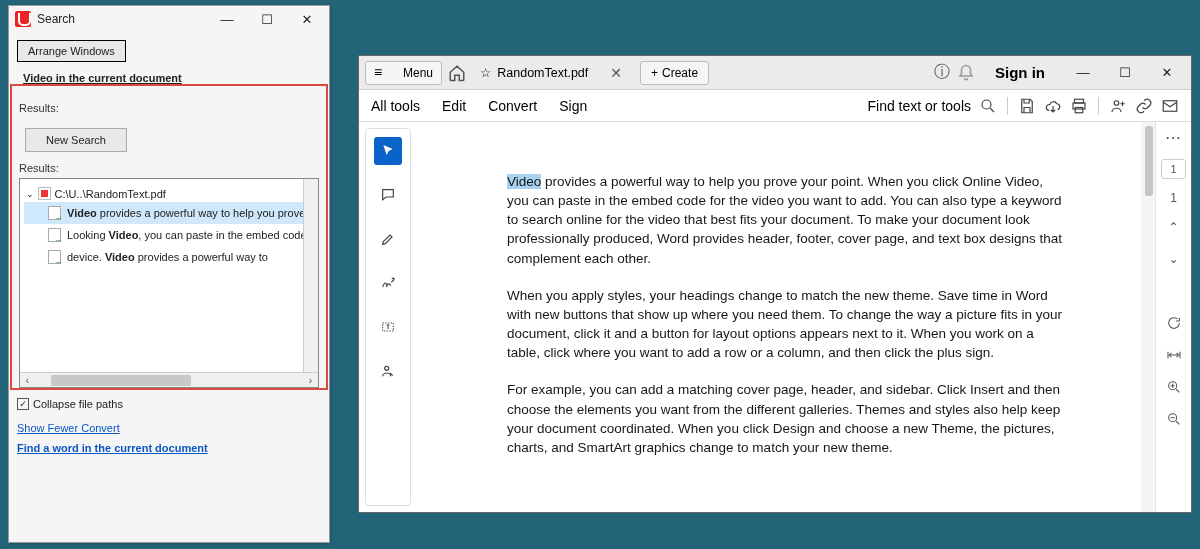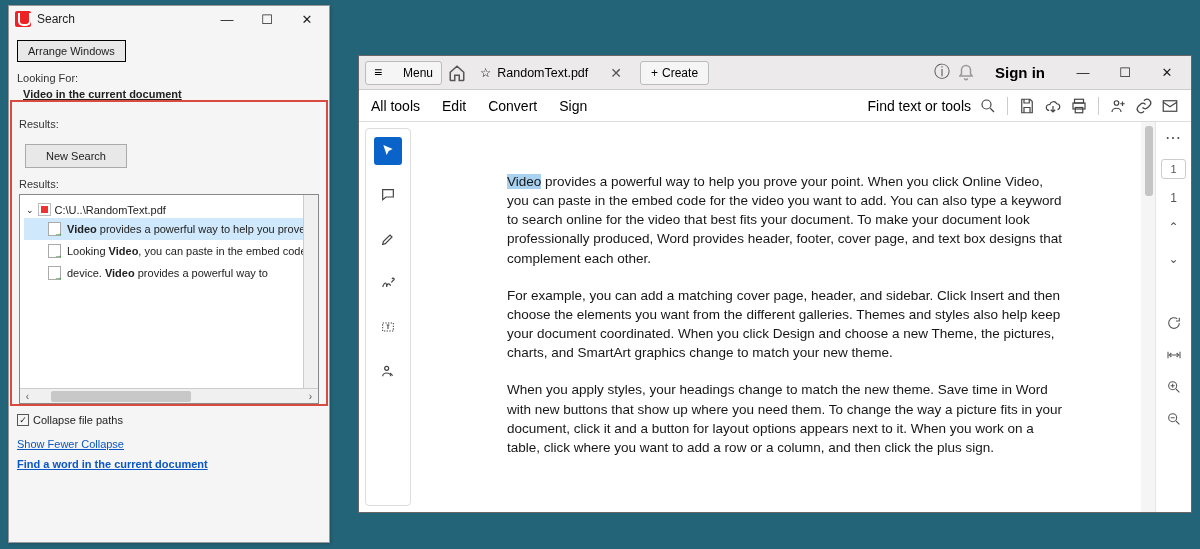--- a/index.html
+++ b/index.html
@@ -88,21 +88,20 @@
     <div class="sw-logo"></div>
     <div class="sw-title">Search</div>
     <div class="sw-btns">
       <div class="sw-btn">—</div>
       <div class="sw-btn">☐</div>
       <div class="sw-btn">✕</div>
     </div>
   </div>
   <div class="sw-body">
     <div class="arrange-btn">Arrange Windows</div>
-    <div class="sw-label">Looking For:</div>
     <div class="sw-bold">Video in the current document</div>
 
     <div class="red-box">
       <div class="sw-label results-hdr">Results:</div>
       <div class="newsearch">New Search</div>
       <div class="sw-label">Results:</div>
 
       <div class="results-tree">
         <div class="tree-inner">
           <div class="file-row">
@@ -129,21 +128,21 @@
             <div class="hthumb"></div>
             <span class="harrow" style="margin-left:auto">›</span>
         </div>
       </div>
     </div>
 
     <div class="chk-row">
       <span class="chk">✓</span>
       <span>Collapse file paths</span>
     </div>
-    <a class="link">Show Fewer Collapse</a>
+    <a class="link">Show Fewer Convert</a>
     <a class="link bold">Find a word in the current document</a>
   </div>
 </div>
 
 <div class="reader">
   <div class="r-titlebar">
     <div class="menu-btn">
         <span class="ham"></span>
         <span>Menu</span>
       </div>
@@ -263,22 +262,22 @@
           <svg viewBox="0 0 24 24" fill="none" stroke="#444" stroke-width="1.8">
             <circle cx="10" cy="8" r="3"></circle>
             <path d="M4 20c0-3 3-5 6-5s6 2 6 5"></path>
             <path d="M15 15l4 4"></path>
           </svg>
         </div>
     </div>
 
     <div class="content">
       <p><span class="mark">Video</span><span> provides a powerful way to help you prove your point. When you click Online Video, you can paste in the embed code for the video you want to add. You can also type a keyword to search online for the video that best fits your document. To make your document look professionally produced, Word provides header, footer, cover page, and text box designs that complement each other.</span></p>
+      <p>When you apply styles, your headings change to match the new theme. Save time in Word with new buttons that show up where you need them. To change the way a picture fits in your document, click it and a button for layout options appears next to it. When you work on a table, click where you want to add a row or a column, and then click the plus sign.</p>
       <p>For example, you can add a matching cover page, header, and sidebar. Click Insert and then choose the elements you want from the different galleries. Themes and styles also help keep your document coordinated. When you click Design and choose a new Theme, the pictures, charts, and SmartArt graphics change to match your new theme.</p>
-      <p>When you apply styles, your headings change to match the new theme. Save time in Word with new buttons that show up where you need them. To change the way a picture fits in your document, click it and a button for layout options appears next to it. When you work on a table, click where you want to add a row or a column, and then click the plus sign.</p>
       <div class="cscroll">
           <div class="cthumb"></div>
         </div>
     </div>
 
     <div class="rrail">
       <div class="dots">⋯</div>
       <div class="pg">1</div>
       <div>1</div>
       <div class="ri">⌃</div>

